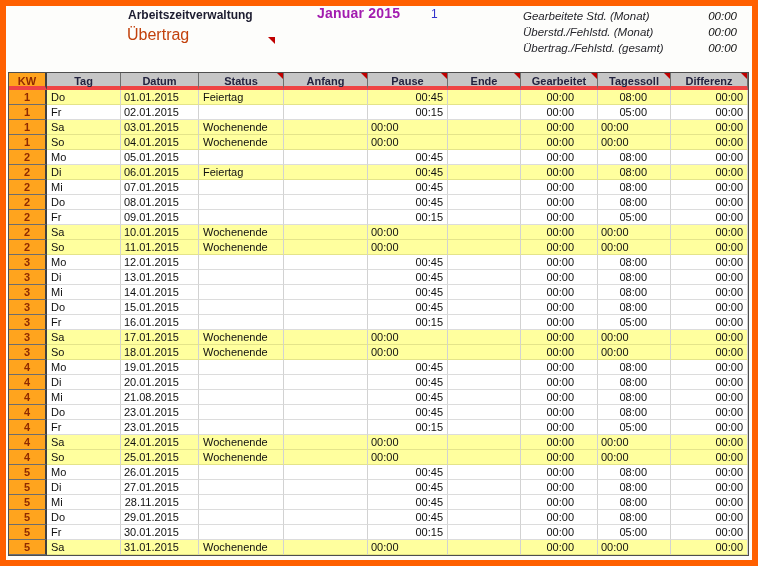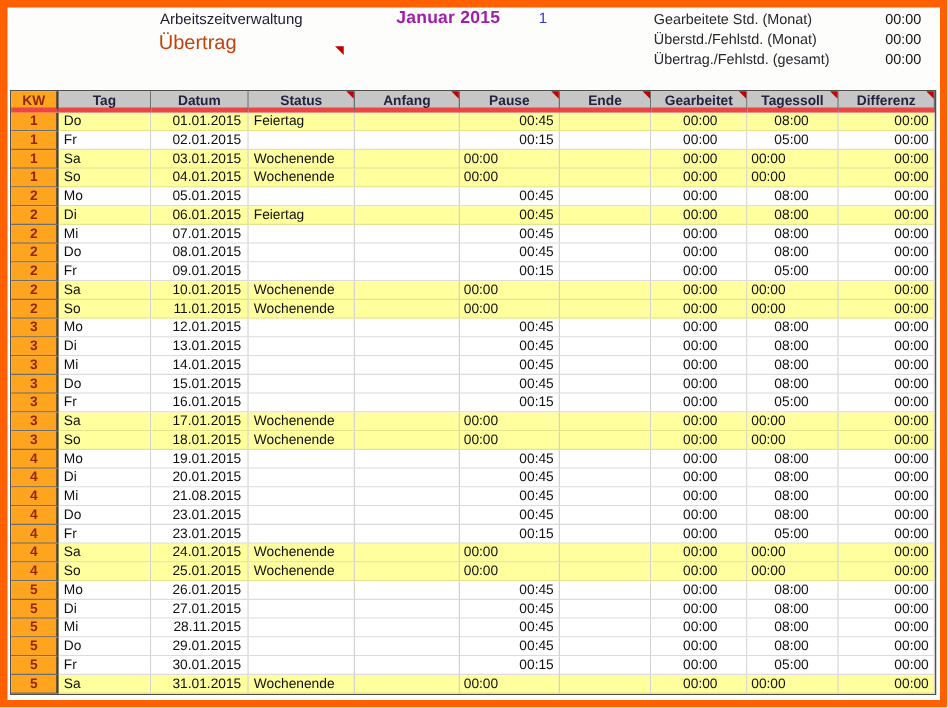--- a/index.html
+++ b/index.html
@@ -15,29 +15,29 @@
   body{
     width:758px;height:566px;position:relative;background:#FDFDFB;
     font-family:"Liberation Sans", sans-serif;overflow:hidden;
   }
   .frame{
     position:absolute;inset:0;border:6px solid var(--frame-orange,#FF6000);
     box-sizing:border-box;z-index:50;pointer-events:none;
   }
   
   .abs{position:absolute;white-space:nowrap;}
-  .title{left:128px;top:8px;font-size:12px;font-weight:normal;color:#1C1C30;}
+  .title{left:128px;top:8px;font-size:12px;font-weight:bold;color:#1C1C30;}
   .month{left:317px;top:5px;font-size:14px;font-weight:bold;color:#a21caf;letter-spacing:.2px;}
   .monthnum{left:431px;top:7px;font-size:12px;color:var(--month-number-blue,#3333CC);}
   .uebertrag{left:127px;top:26px;font-size:16px;color:#c2410c;}
   .marker{
     left:268px;top:37px;width:0;height:0;
     border-top:7px solid var(--comment-red,#C00000);border-left:7px solid transparent;
   }
-  .summary{left:523px;top:8px;width:214px;}
+  .summary{left:523px;top:8px;width:214px;font-style:italic;}
   .srow{display:flex;justify-content:space-between;height:16px;line-height:16px;}
   .slabel{font-size:11.5px;color:#26262C;}
   .sval{font-size:11.5px;color:#111;}
   
   #timesheet{
     position:absolute;left:8px;top:72px;
     display:grid;
     grid-template-columns:38px 74px 78px 85px 84px 80px 73px 77px 73px 77px;
     grid-template-rows:17px;
     grid-auto-rows:15px;
@@ -65,21 +65,21 @@
     border-right:1px solid #D2D2D2;border-bottom:1px solid #DCDCDC;
     white-space:nowrap;overflow:hidden;
   }
   .cell.bg-y{background:var(--row-yellow,#FFFF9E);border-bottom:1px solid #E4E48A;}
   .cell.col-kw{
     background:var(--kw-orange,#FFA41E);color:var(--kw-text,#8F2A00);
     font-weight:bold;text-align:center;
     border-right:2px solid #3F3F3F;border-bottom:1px solid #6D6D6D;
   }
   .col-tag,.col-status{text-align:left;padding-left:4px;}
-  .col-datum{text-align:right;padding-right:5px;}
+  .col-datum{text-align:right;padding-right:19px;}
   .col-pause,.col-differenz{text-align:right;padding-right:4px;}
   .col-gearbeitet{text-align:right;padding-right:23px;}
   .col-tagessoll{text-align:right;padding-right:23px;}
   .weekend.col-pause,.weekend.col-tagessoll{text-align:left;padding-left:3px;padding-right:0;}
 </style>
 </head>
 <body>
 
 <div class="frame"></div>
 

